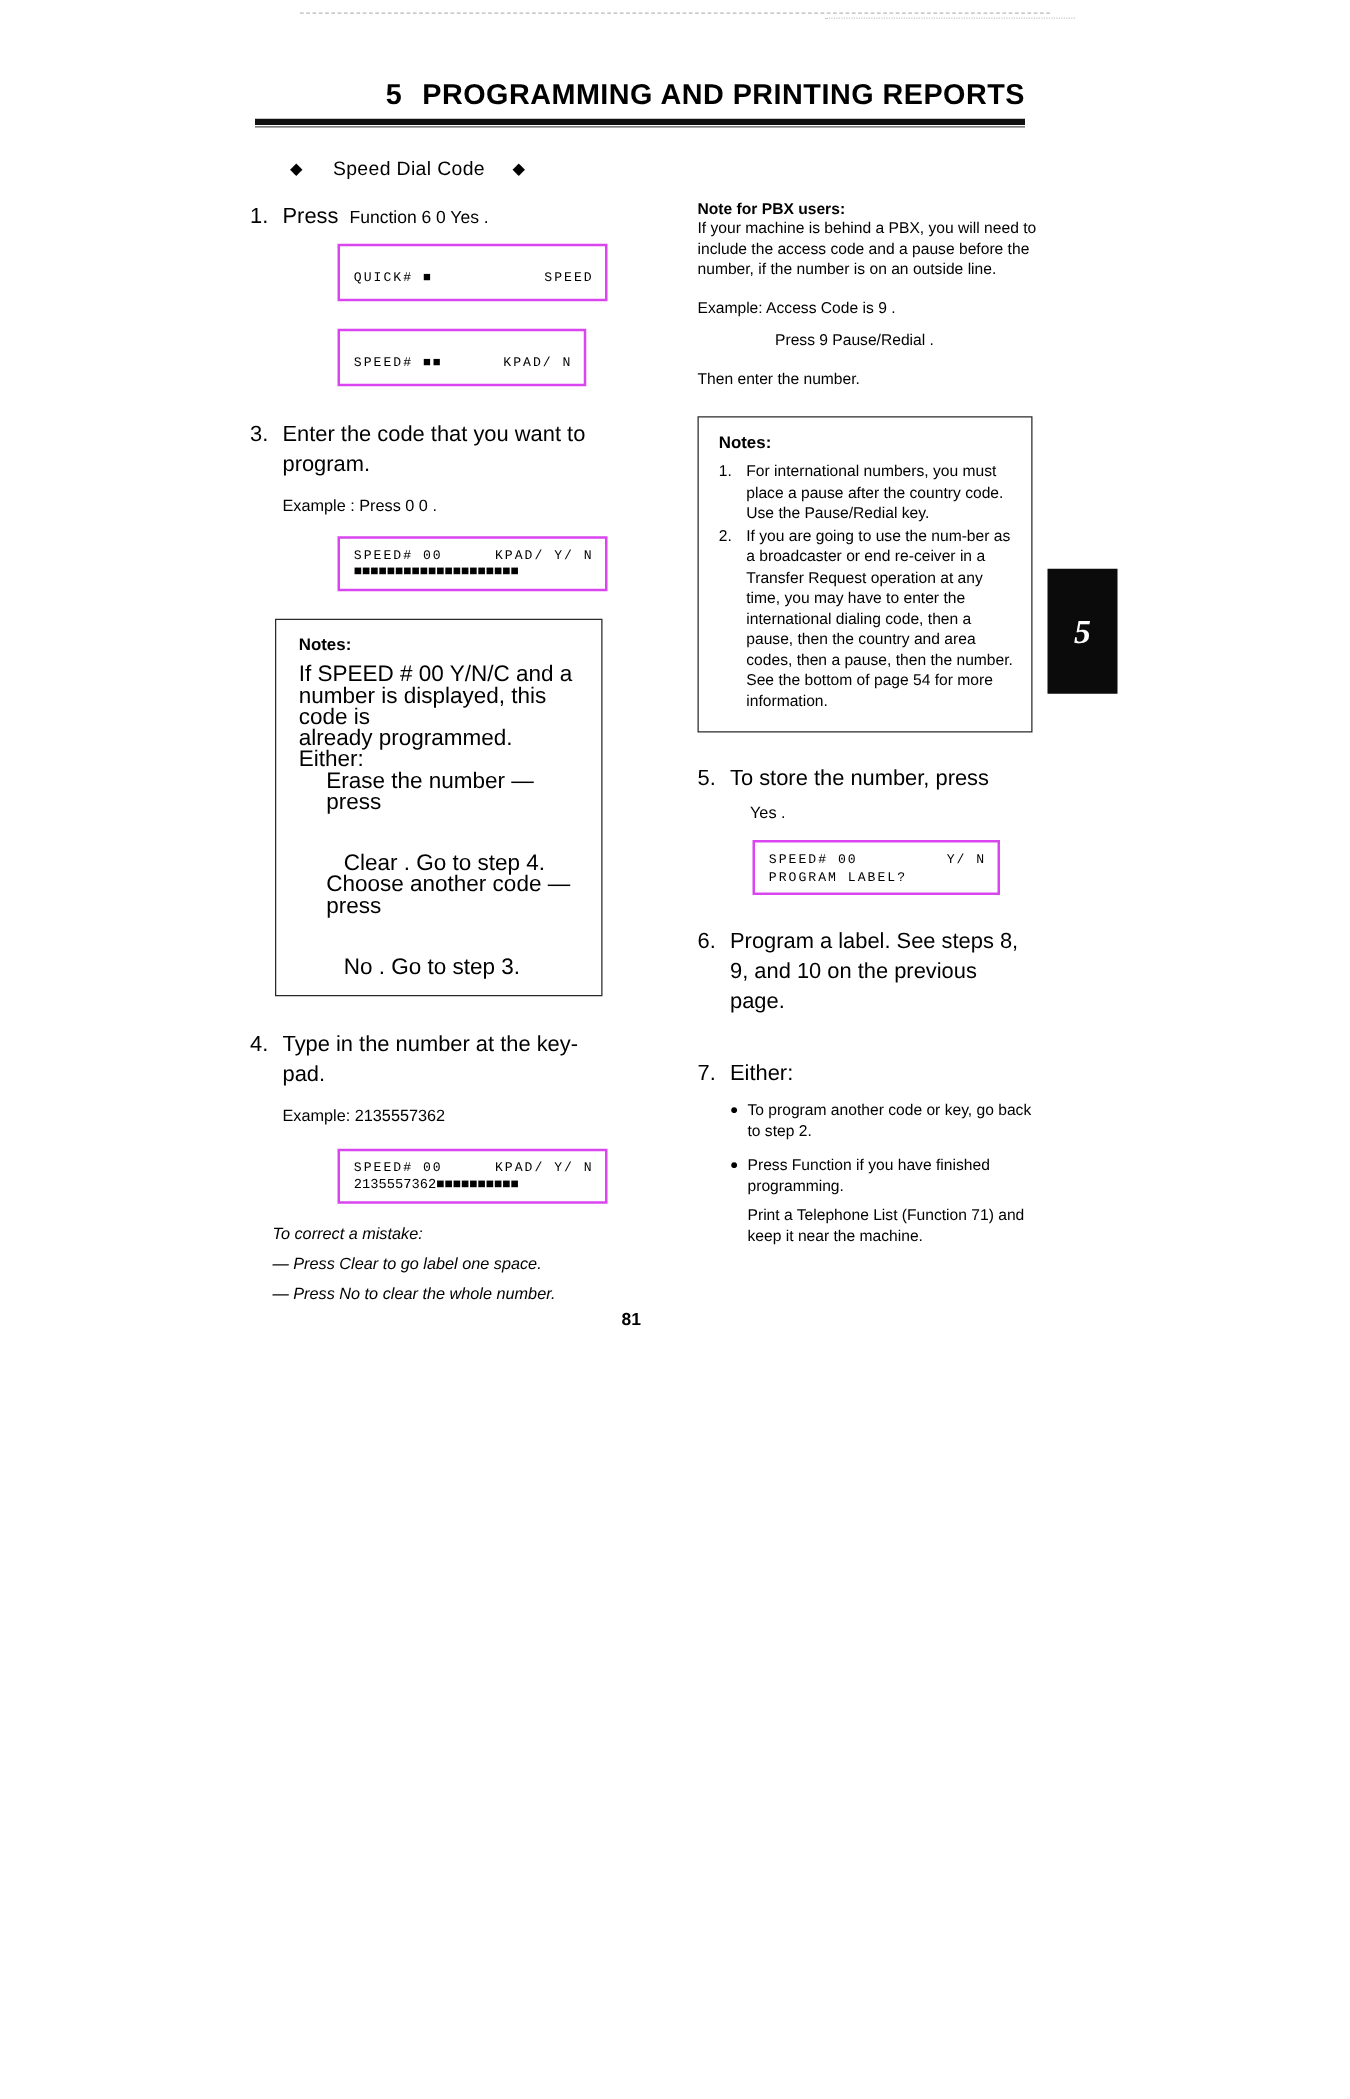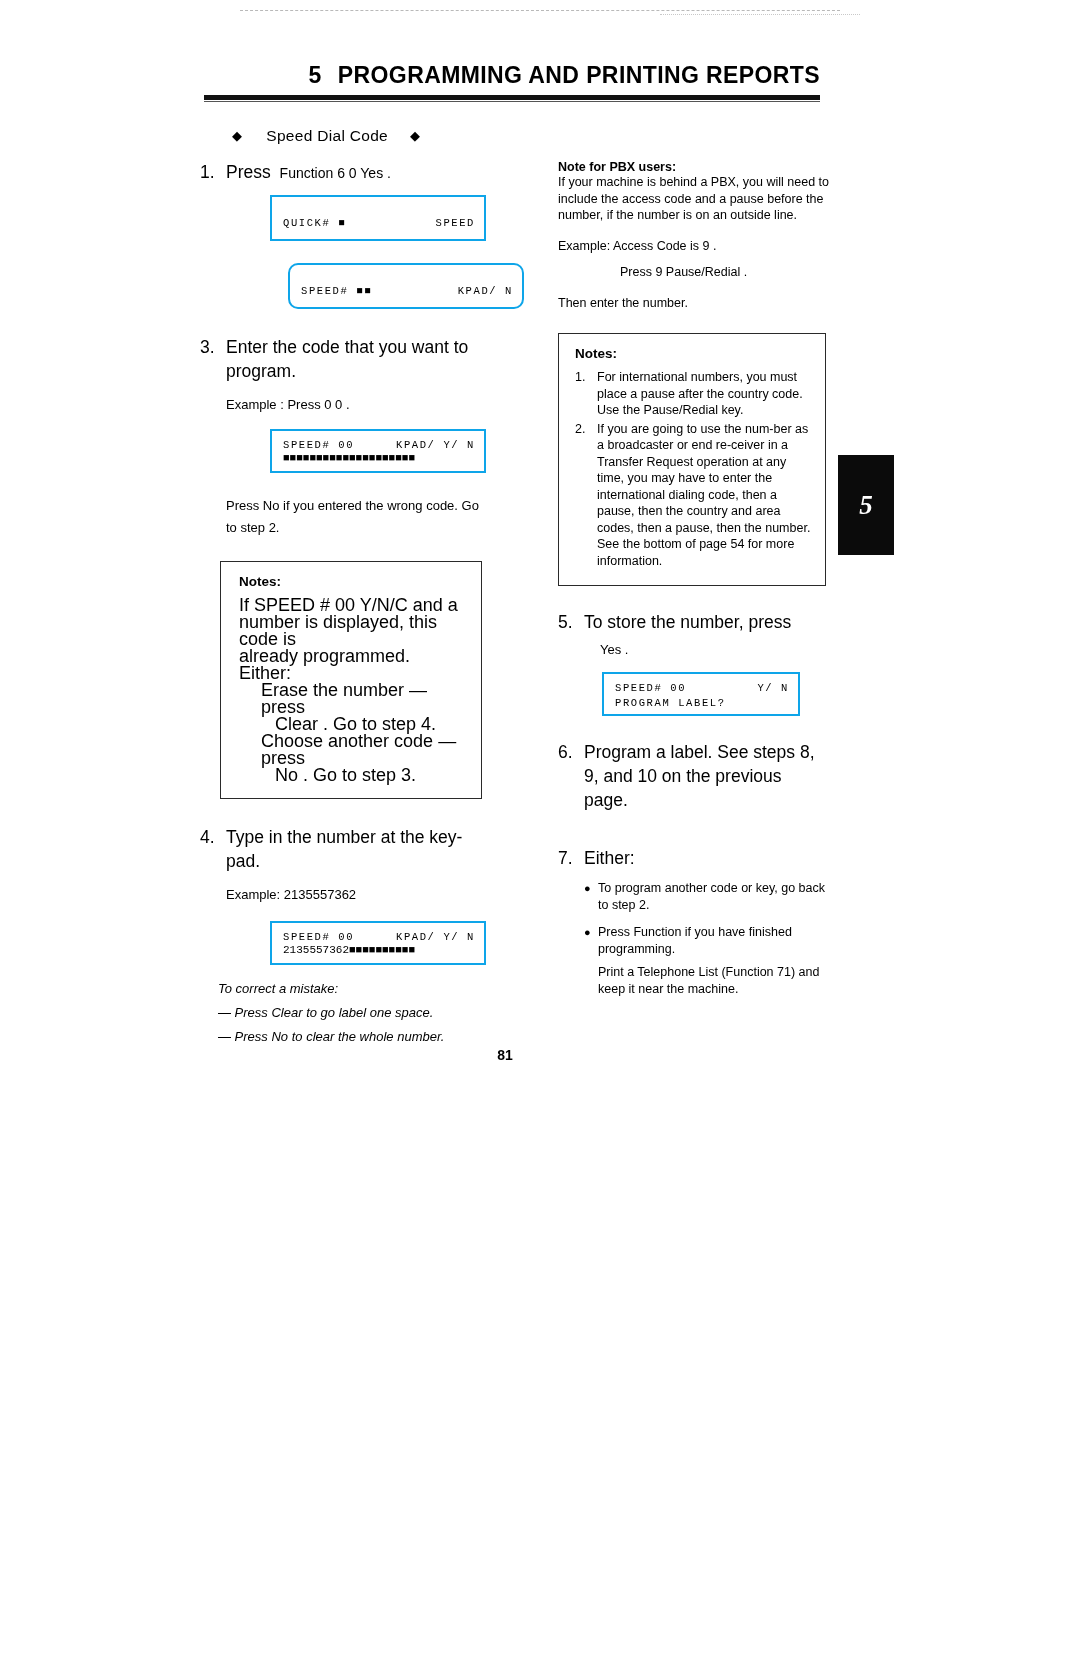--- a/index.html
+++ b/index.html
@@ -130,21 +130,21 @@
     line-height: 20px;
   }
   .key {
     display: inline-block;
     padding: 0 4px;
     font-size: 14px;
   }
 
   
   .lcd {
-    border: 2px solid #0ea5e9;
+    border: 2px solid #d946ef;
     background: #fff;
     font-family: "Liberation Mono", monospace;
     font-size: 10.5px;
     letter-spacing: 1.6px;
     padding: 6px 9px 6px 11px;
     box-sizing: border-box;
   }
   .lcd-row {
     display: flex;
     justify-content: space-between;
@@ -163,25 +163,24 @@
 
   .lcd-1 {
     position: relative;
     left: 70px;
     width: 216px;
     height: 46px;
     margin-top: 10px;
   }
   .lcd-2 {
     position: relative;
-    left: 88px;
-    width: 236px;
+    left: 70px;
+    width: 199px;
     height: 46px;
     margin-top: 10px;
-    border-radius: 10px;
   }
   .lcd-3 {
     position: relative;
     left: 70px;
     width: 216px;
     height: 44px;
     margin-top: 14px;
   }
   .lcd-4 {
     position: relative;
@@ -207,21 +206,21 @@
   .notes-title {
     font-size: 13.5px;
     font-weight: bold;
     margin-bottom: 8px;
   }
   .notes-body {
     font-size: 18px;
     line-height: 17px;
   }
   .notes-body .ind1 { padding-left: 22px; display: block; }
-  .notes-body .ind2 { padding-left: 36px; display: block; }
+  .notes-body .ind2 { padding-left: 36px; display: block; margin-top: 32px; }
 
   .notes-ol {
     font-size: 12.5px;
     line-height: 16.5px;
   }
   .notes-li {
     display: flex;
     margin-bottom: 2px;
   }
   .notes-li .ni {
@@ -342,21 +341,20 @@
         <span class="step-num">3.</span><span style="display:inline-block;width:258px;vertical-align:top;">Enter the code that you want to program.</span>
       </div>
       <div class="step-body-indent step-text-small" style="margin-top:12px;">Example : Press   0     0    .</div>
       <div class="lcd lcd-3">
         <div class="lcd-row">
           <span class="lcd-left">SPEED#  00</span>
           <span class="lcd-right">KPAD/ Y/ N</span>
         </div>
         <div class="lcd-blocks">■■■■■■■■■■■■■■■■■■■■</div>
       </div>
-      <div class="step-body-indent step-text-small" style="margin-top:22px;line-height:22px;width:262px;">Press   No    if you entered the wrong code.  Go to step 2.</div>
     </div>
 
     <div class="notes-box" style="margin-top:22px;margin-left:20px;width:262px;">
       <div class="notes-title">Notes:</div>
       <div class="notes-body">
         <span style="display:block;">If SPEED # 00    Y/N/C and a</span>
         <span style="display:block;">number is displayed, this code is</span>
         <span style="display:block;">already programmed.</span>
         <span style="display:block;">Either:</span>
         <span class="ind1">Erase the number — press</span>

